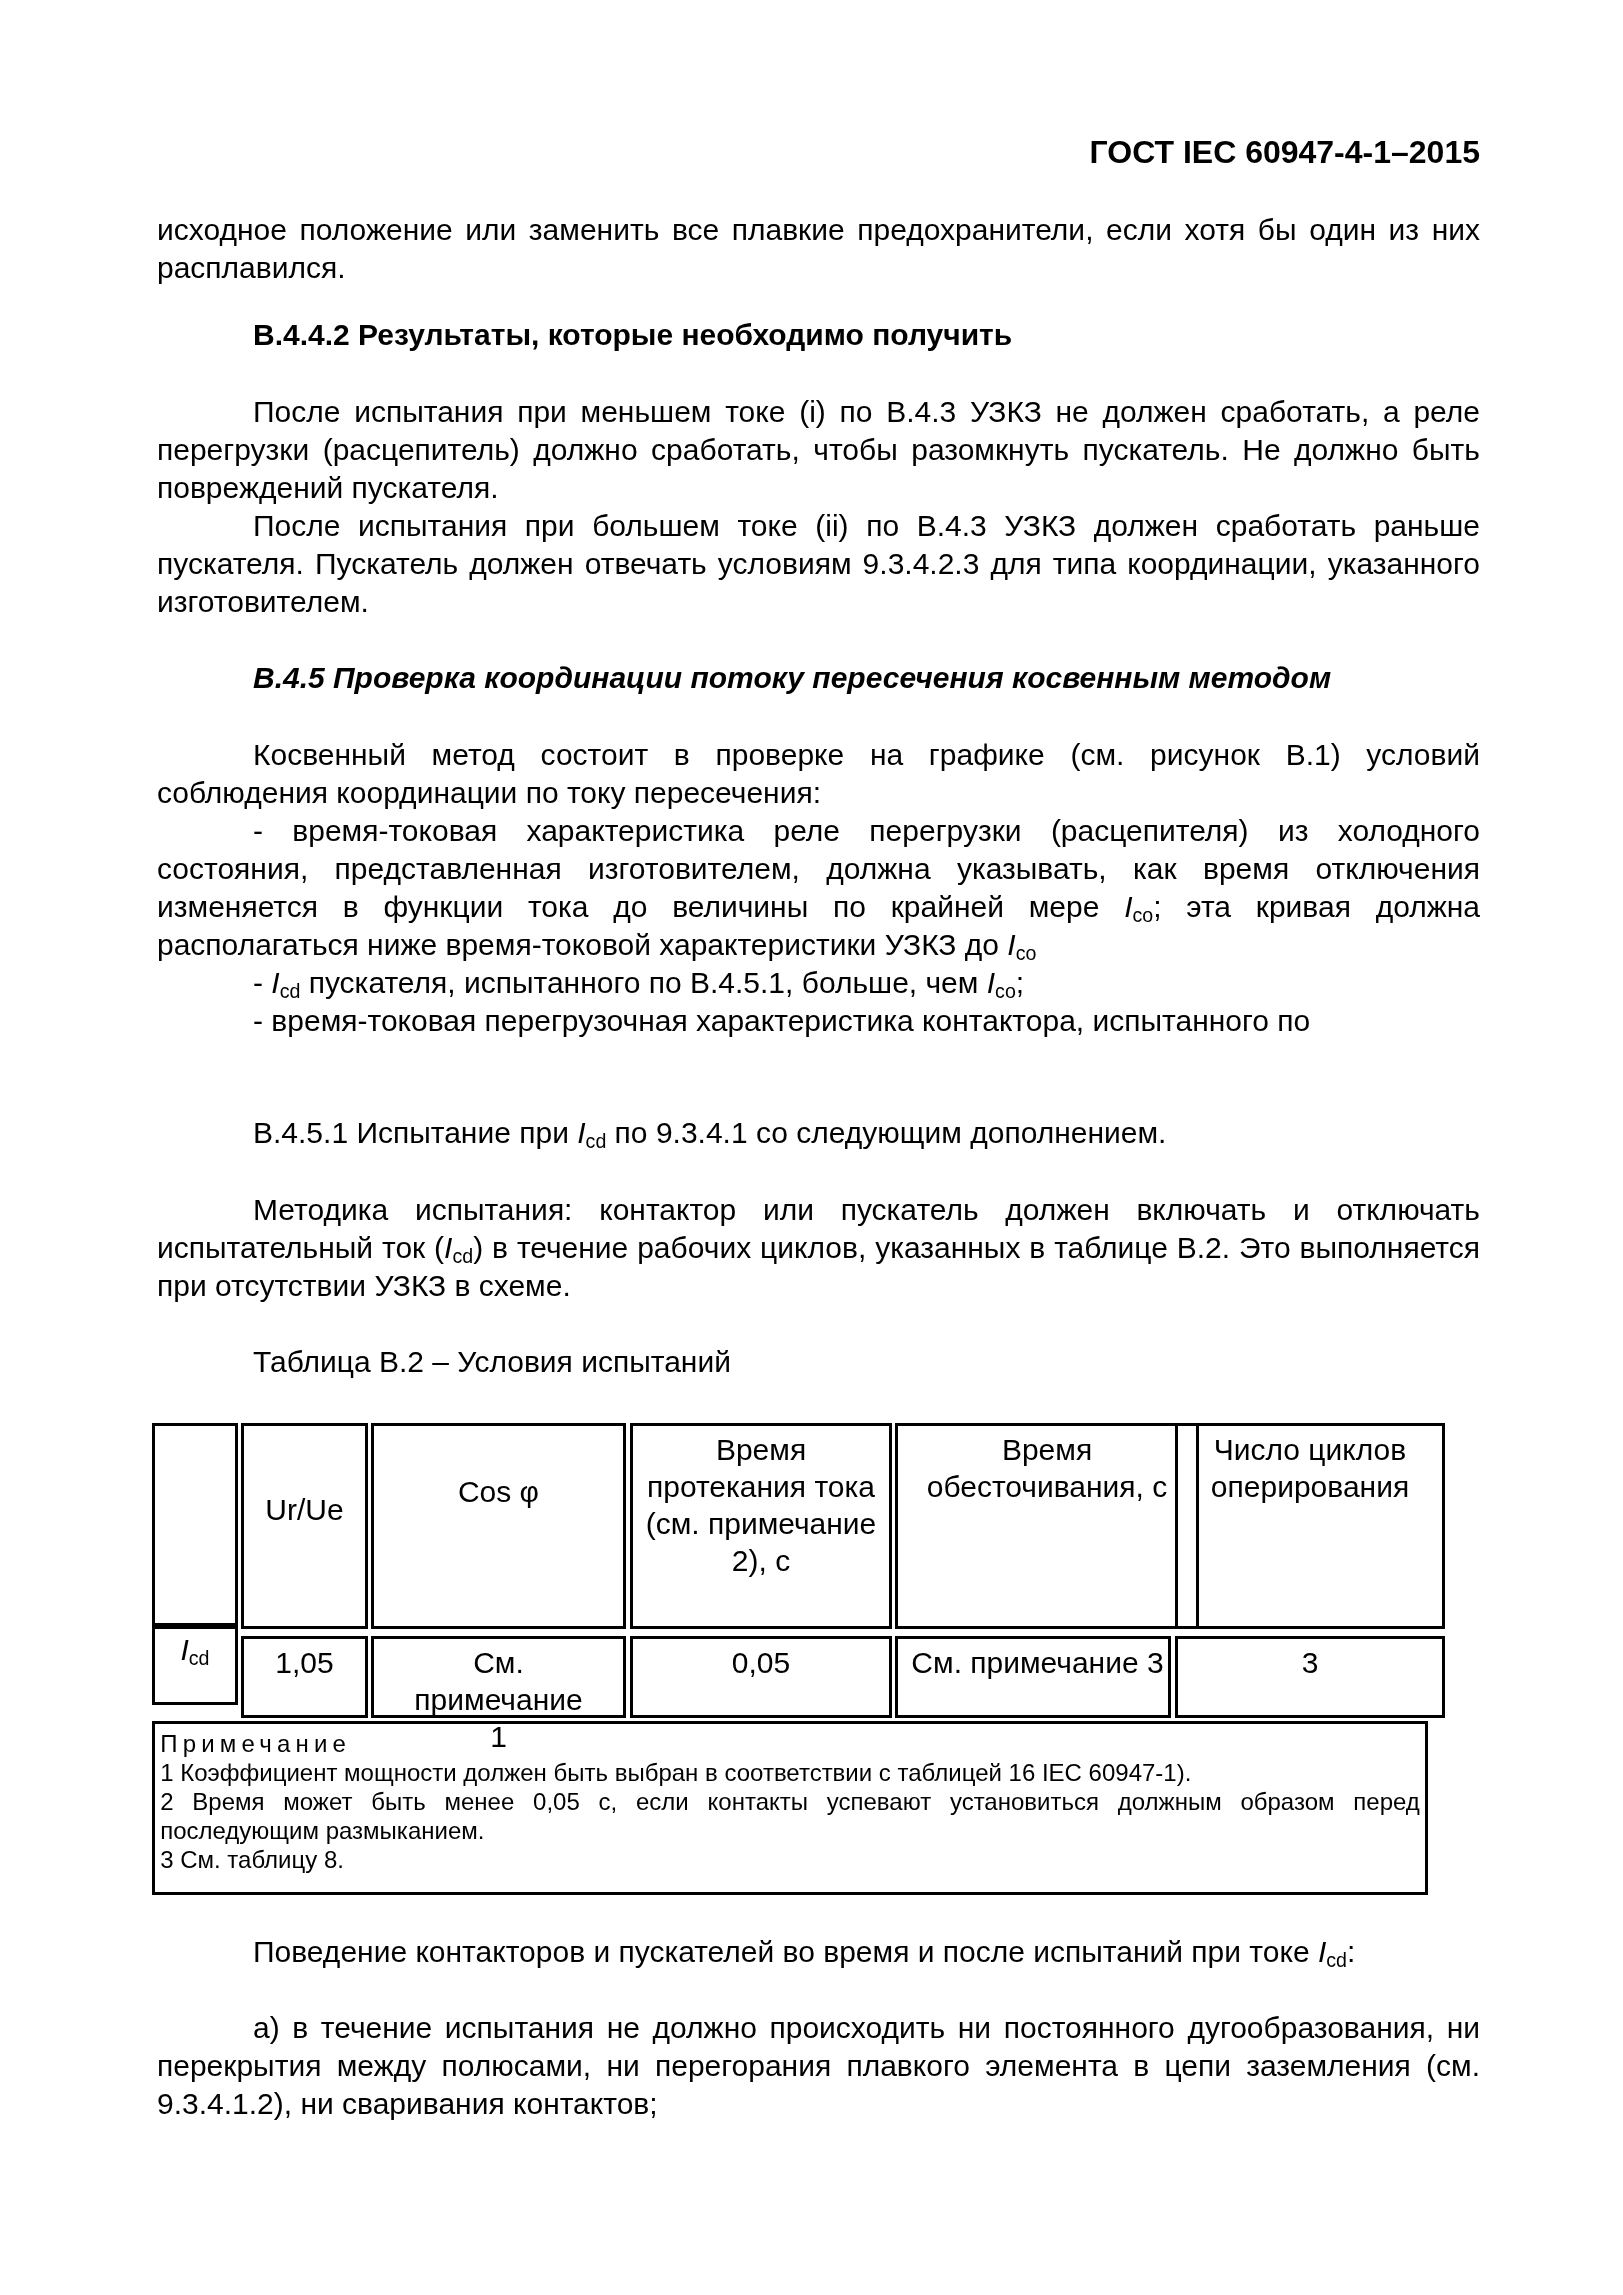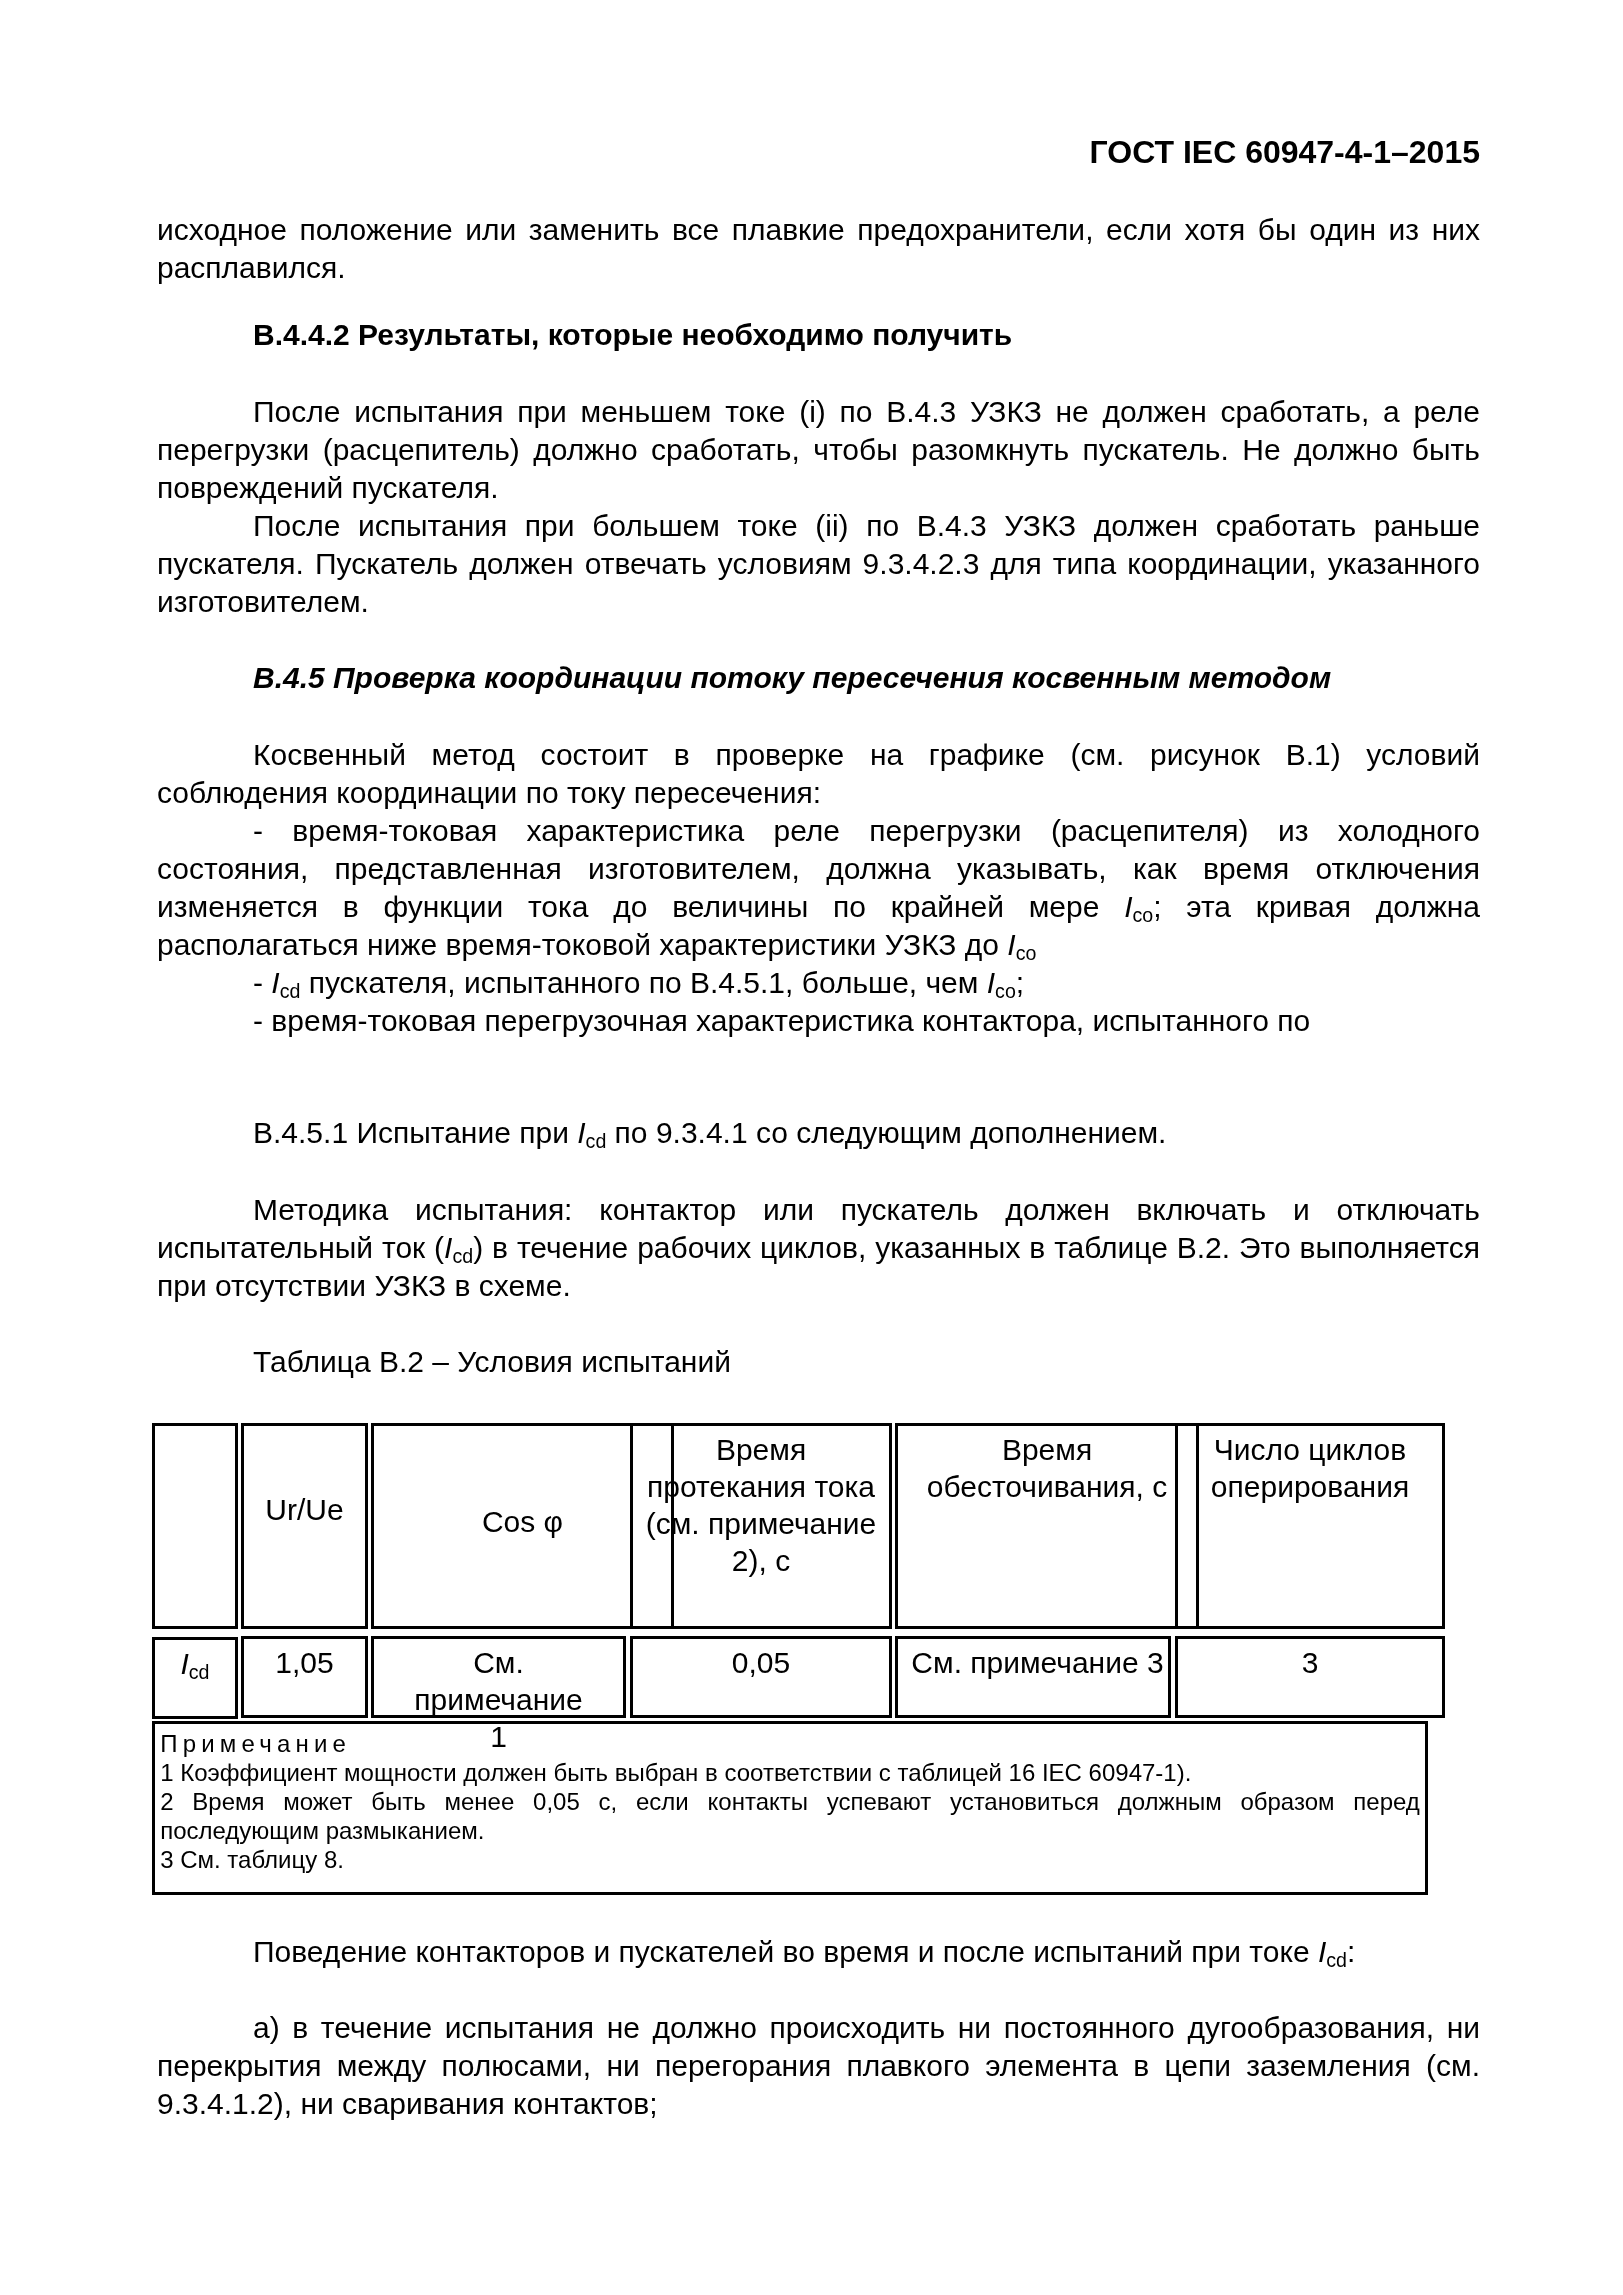--- a/index.html
+++ b/index.html
@@ -57,26 +57,26 @@
   <div class="blk j" style="top:1191px;">
     <p class="p ind"><span>Методика испытания: контактор или пускатель должен включать и отключать испытательный ток (</span><i class="sym">I</i><sub>cd</sub><span>) в течение рабочих циклов, указанных в таблице B.2. Это выполняется при отсутствии УЗКЗ в схеме.</span></p>
   </div>
 
   <div class="blk" style="top:1343px; padding-left:96px; width:1228px;">Таблица B.2 – Условия испытаний</div>
 
   <div class="tbl">
 
     <div class="cell" style="left:0px; top:0px; width:86px; height:206px;"></div>
     <div class="cell" style="left:89px; top:0px; width:127px; height:206px; padding-top:65px;">Ur/Ue</div>
-    <div class="cell" style="left:219px; top:0px; width:303px; height:206px; padding-top:77px;">Cos φ</div>
+    <div class="cell" style="left:219px; top:0px; width:255px; height:206px; padding-top:47px;">Cos φ</div>
     <div class="cell" style="left:478px; top:0px; width:262px; height:206px; padding-left:9.2px; padding-right:9.2px;">Время протекания тока (см. примечание 2), с</div>
     <div class="cell" style="left:743px; top:0px; width:304px; height:206px; padding-left:13px; padding-right:13px;">Время обесточивания, с</div>
     <div class="cell" style="left:1023px; top:0px; width:270px; height:206px; padding-left:13px; padding-right:13px;">Число циклов оперирования</div>
 
-    <div class="cell" style="left:0px; top:214px; width:86px; height:82px;"><i class="sym">I</i><sub>cd</sub></div>
+    <div class="cell" style="left:0px; top:200px; width:86px; height:82px;"><i class="sym">I</i><sub>cd</sub></div>
     <div class="cell" style="left:89px; top:213px; width:127px; height:82px;">1,05</div>
     <div class="cell" style="left:219px; top:213px; width:255px; height:82px; padding-left:39px; padding-right:39px;">См. примечание 1</div>
     <div class="cell" style="left:478px; top:213px; width:262px; height:82px;">0,05</div>
     <div class="cell" style="left:743px; top:213px; width:276px; height:82px; padding-left:13px; padding-right:4px;">См. примечание 3</div>
     <div class="cell" style="left:1023px; top:213px; width:270px; height:82px;">3</div>
   </div>
 
   <div class="notes">
     <div class="spaced">Примечание</div>
     <div>1 Коэффициент мощности должен быть выбран в соответствии с таблицей 16 IEC 60947-1).</div>

